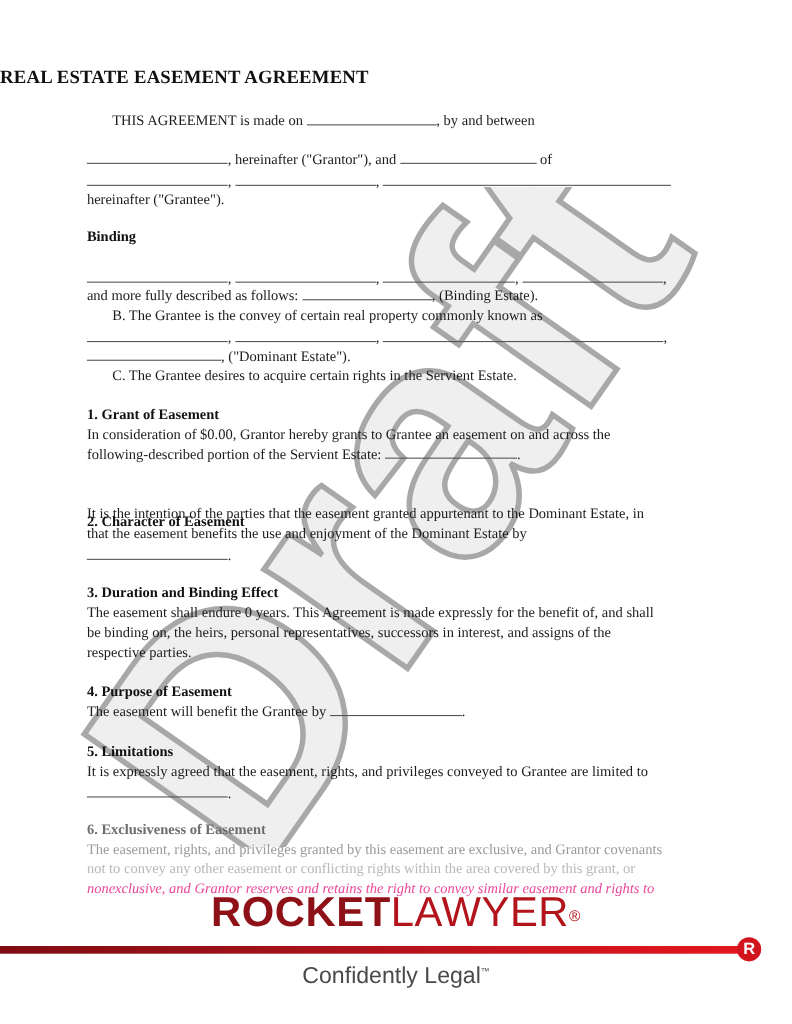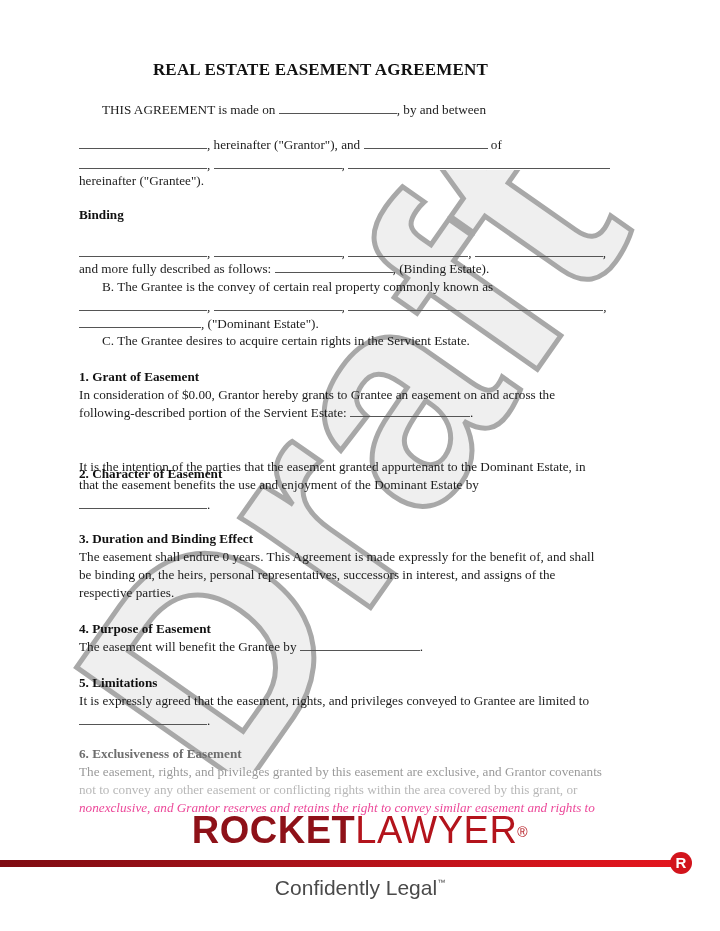--- a/index.html
+++ b/index.html
@@ -4,21 +4,21 @@
 <style>
   html, body { margin: 0; padding: 0; }
   body {
     width: 720px; height: 931px; position: relative; overflow: hidden;
     background: #ffffff;
     font-family: "Liberation Serif", "DejaVu Serif", serif;
     color: #1a1a1a;
   }
   .page { position: absolute; left: 0; top: 0; width: 720px; height: 931px; }
   .title {
-    position: absolute; left: 0; width: 641px; top: 60px; text-align: center;
+    position: absolute; left: 0; width: 641px; top: 60px; 
     font-weight: bold; font-size: 17px; letter-spacing: 0.2px; color: #111;
   }
   .ln {
     position: absolute; left: 79px; font-size: 13.2px; white-space: pre;
     line-height: 16px; color: #1c1c1c;
   }
   .ind { left: 102px; }
   .hd { font-weight: bold; color: #111; }
   .blank {
     display: inline-block; border-bottom: 1px solid #555; height: 11px;

